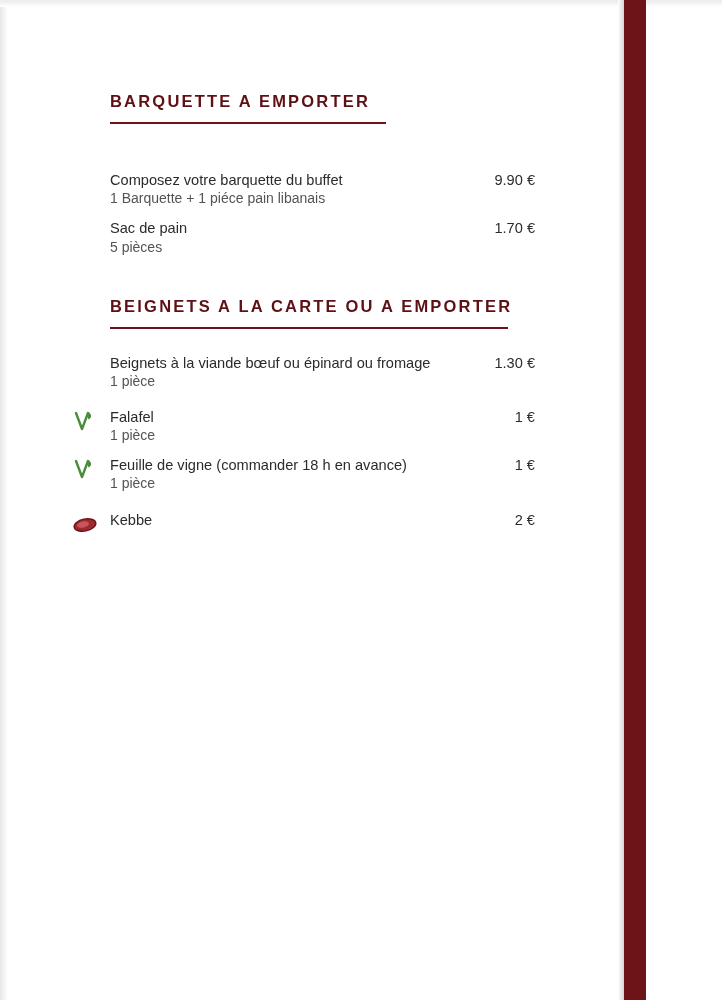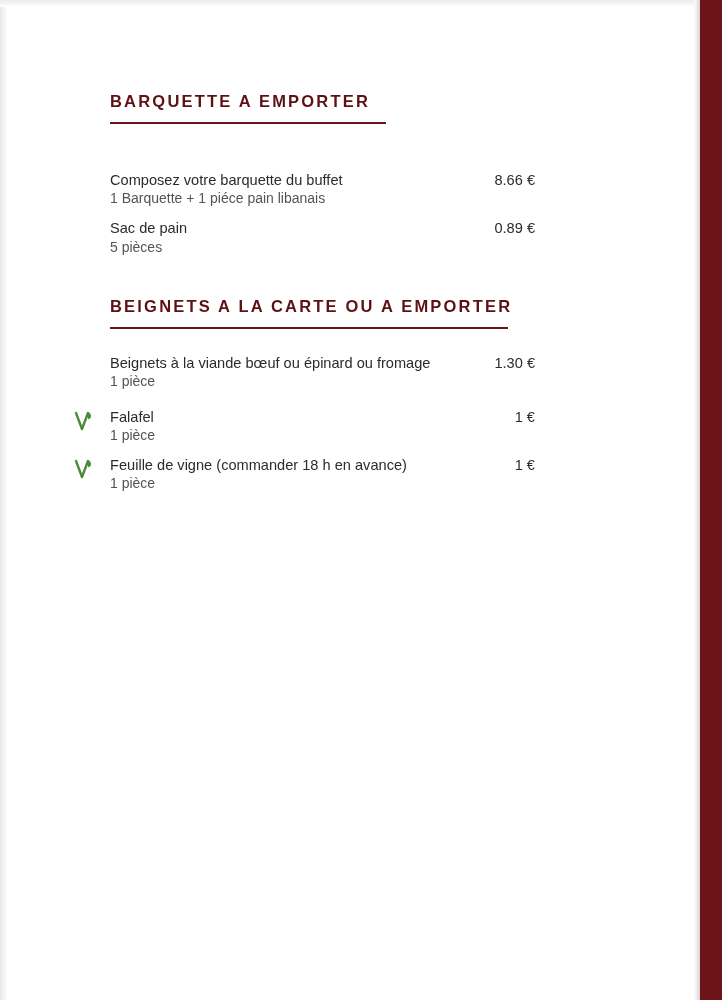--- a/index.html
+++ b/index.html
@@ -8,21 +8,21 @@
     background: #ffffff;
   }
   body {
     width: 722px;
     height: 1000px;
     font-family: "Liberation Sans", sans-serif;
     overflow: hidden;
   }
   .page {
     position: relative;
-    width: 722px;
+    width: 646px;
     height: 1000px;
     background: #ffffff;
     box-sizing: border-box;
     border-radius: 28px;
   }
   
   .page-edge-left {
     position: absolute;
     left: 0;
     top: 0;
@@ -144,29 +144,29 @@
       <div class="section-title">BARQUETTE A EMPORTER</div>
       <div class="section-rule rule-1"></div>
 
       <div class="items">
 
         <div class="item">
           <div class="item-left">
             <div class="item-name">Composez votre barquette du buffet</div>
             <div class="item-sub">1 Barquette + 1 piéce pain libanais</div>
           </div>
-          <div class="item-price">8.66 €</div>
+          <div class="item-price">9.90 €</div>
         </div>
 
         <div class="item sp-3">
           <div class="item-left">
             <div class="item-name">Sac de pain</div>
             <div class="item-sub">5 pièces</div>
           </div>
-          <div class="item-price">0.89 €</div>
+          <div class="item-price">1.70 €</div>
         </div>
 
       </div>
     </div>
 
     <div class="section sec-gap">
       <div class="section-title">BEIGNETS A LA CARTE OU A EMPORTER</div>
       <div class="section-rule rule-2"></div>
 
       <div class="items">
@@ -200,18 +200,31 @@
               <path d="M16 3 C20 5, 20 9, 16.5 10.5 C15 8, 15 5, 16 3 Z" fill="#4b8b3b"></path>
             </svg>
           </span>
           <div class="item-left">
             <div class="item-name">Feuille de vigne (commander 18 h en avance)</div>
             <div class="item-sub">1 pièce</div>
           </div>
           <div class="item-price">1 €</div>
         </div>
 
+        <div class="item sp-4">
+          <span class="tag-icon meat-icon">
+            <svg width="26" height="26" viewBox="0 0 26 26">
+              <ellipse cx="13" cy="13" rx="11" ry="6" transform="rotate(-12 13 13)" fill="#9e2a31" stroke="#6d1418" stroke-width="1.4"></ellipse>
+              <ellipse cx="11" cy="12.5" rx="6" ry="3" transform="rotate(-12 11 12.5)" fill="#c9545c"></ellipse>
+            </svg>
+          </span>
+          <div class="item-left">
+            <div class="item-name">Kebbe</div>
+            <div class="item-sub"></div>
+          </div>
+          <div class="item-price">2 €</div>
+        </div>
 
       </div>
     </div>
 
   </div>
 </div>
 
 </body></html>

